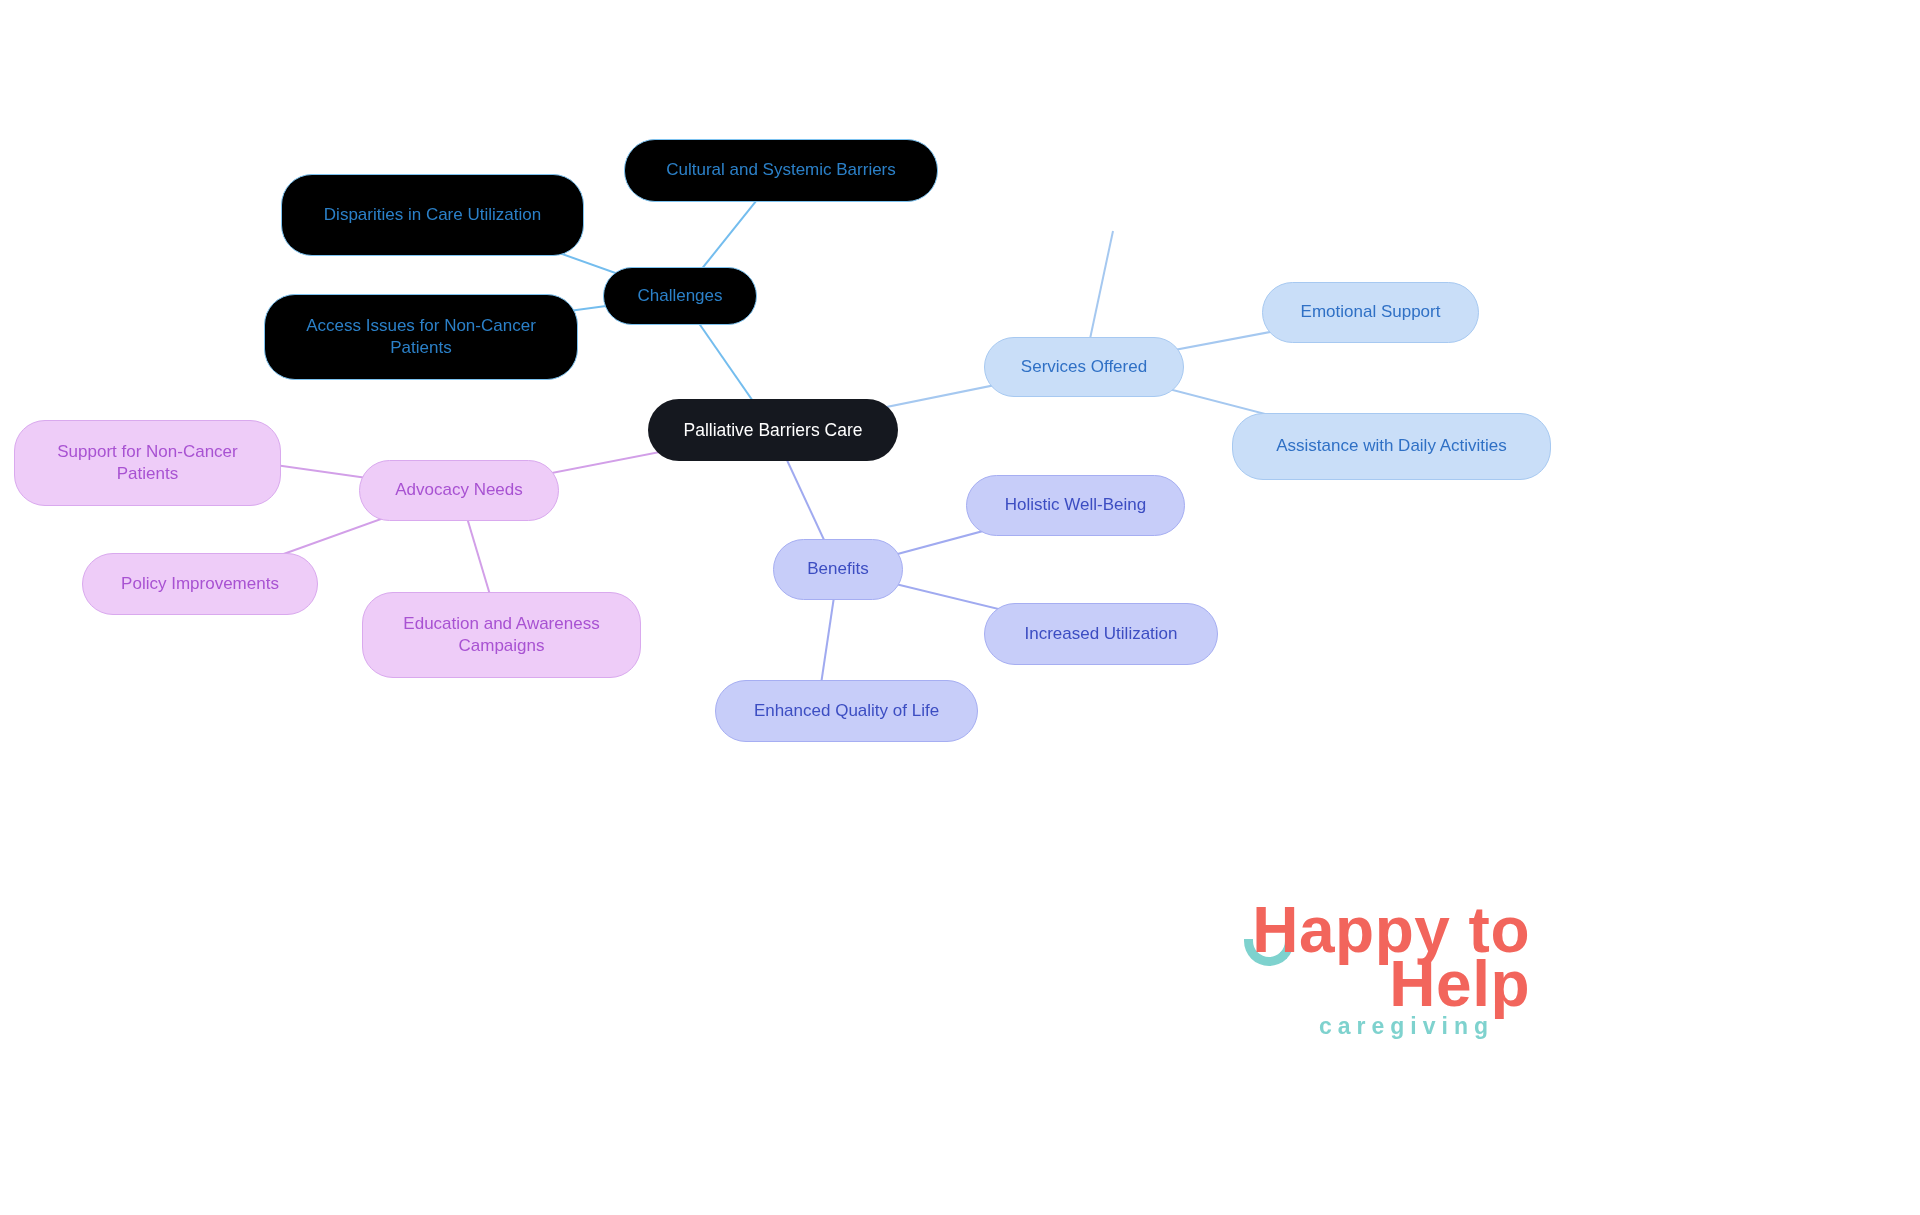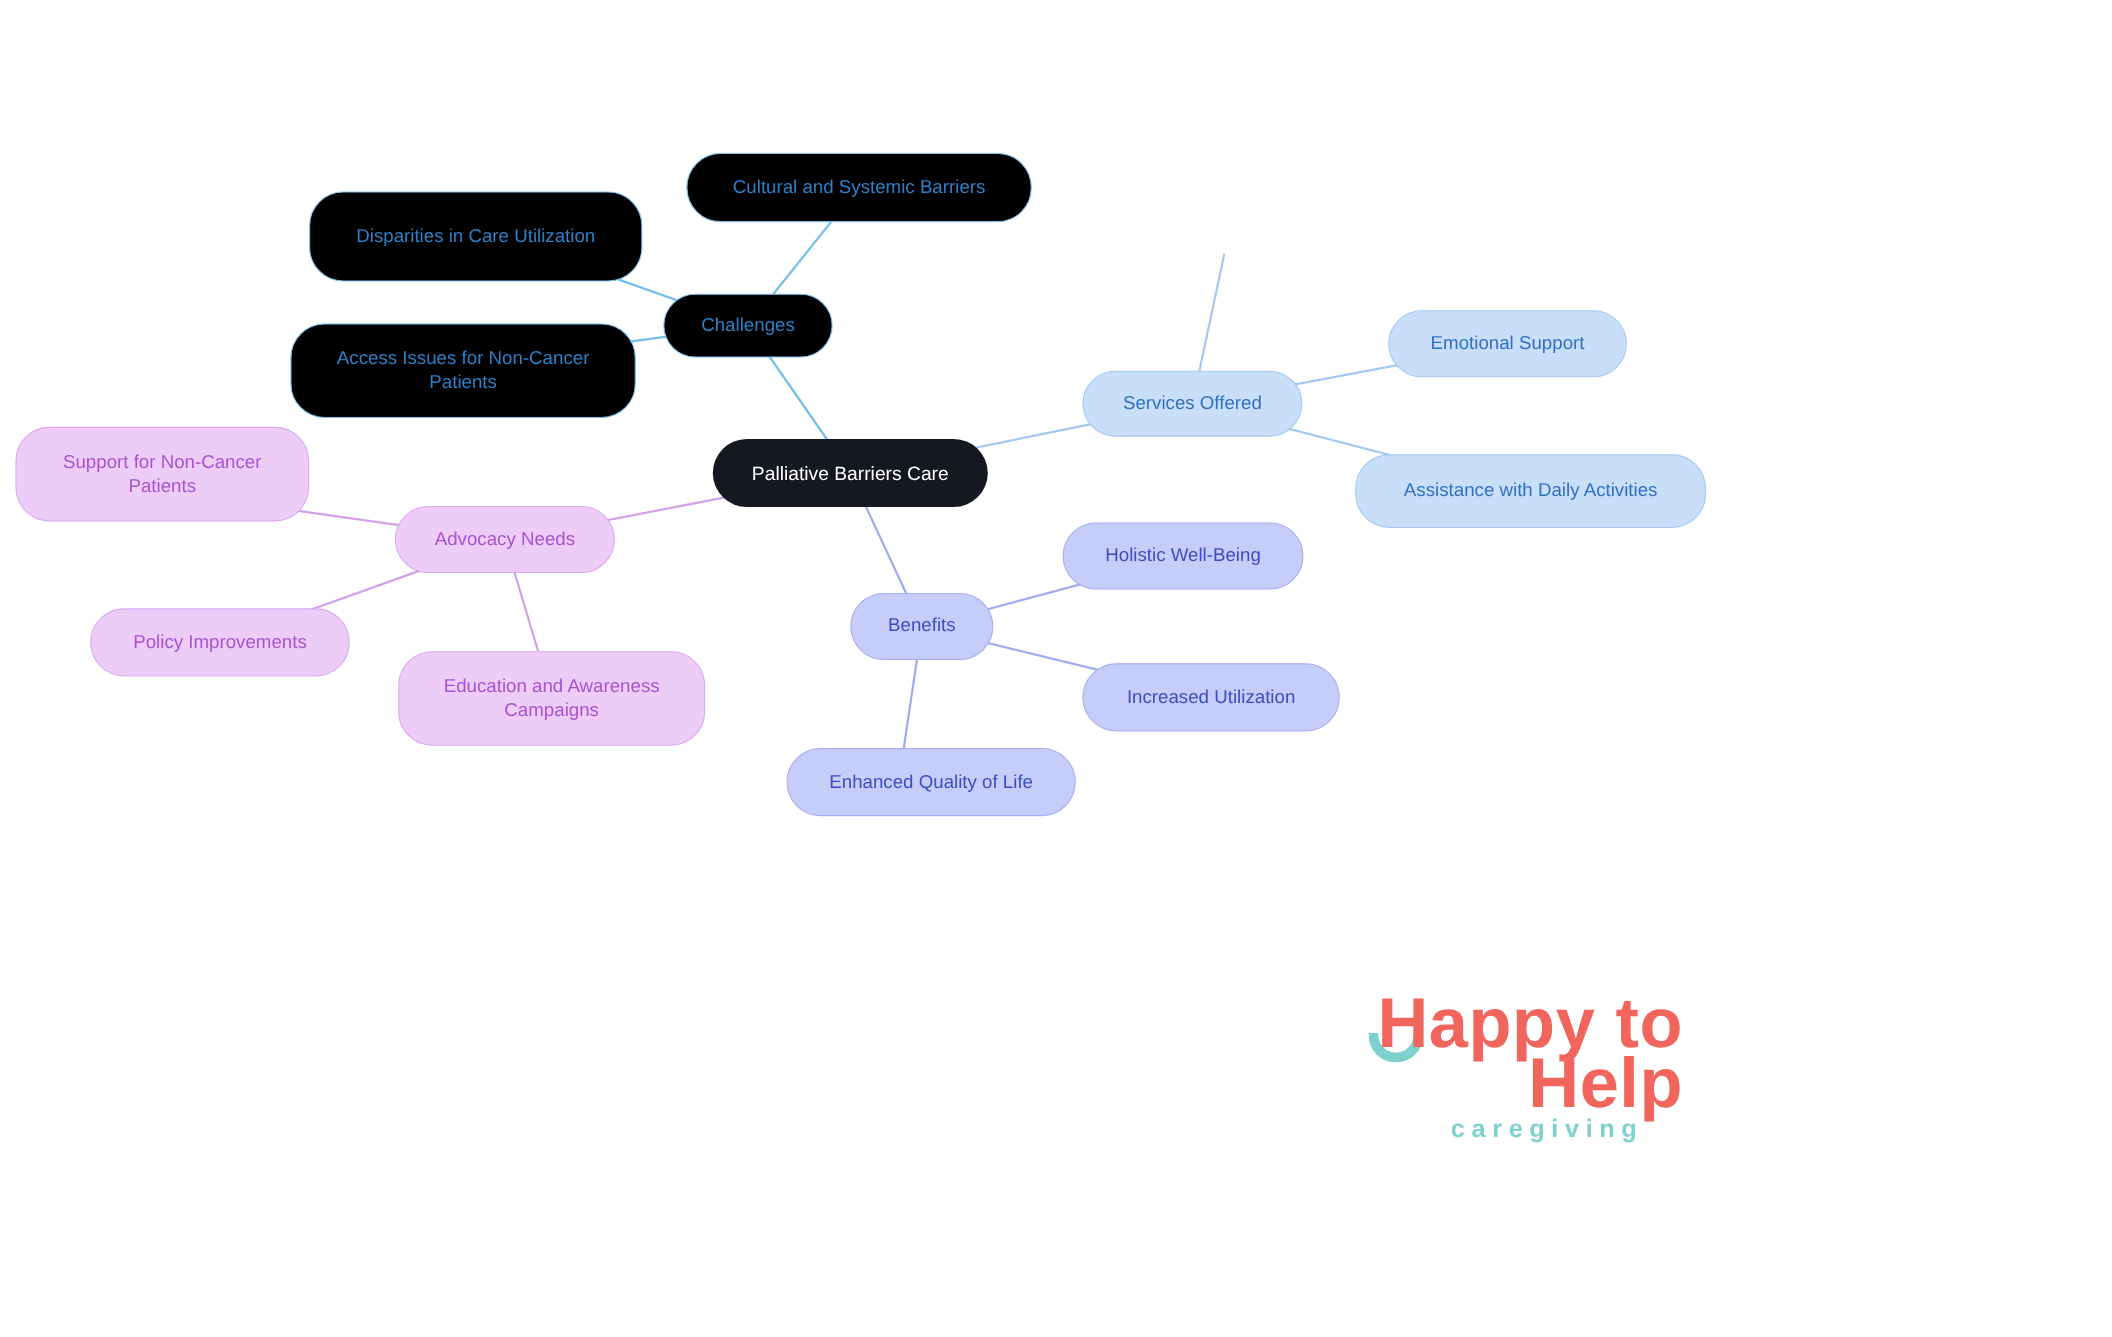--- a/index.html
+++ b/index.html
@@ -118,21 +118,21 @@
   <div class="node sv" style="left:984px; top:337px; width:200px; height:60px;">Services Offered</div>
   <div class="node sv" style="left:1262px; top:282px; width:217px; height:61px;">Emotional Support</div>
   <div class="node sv" style="left:1232px; top:413px; width:319px; height:67px;">Assistance with Daily Activities</div>
 
   <div class="node bn" style="left:773px; top:539px; width:130px; height:61px;">Benefits</div>
   <div class="node bn" style="left:984px; top:603px; width:234px; height:62px;">Increased Utilization</div>
   <div class="node bn" style="left:966px; top:475px; width:219px; height:61px;">Holistic Well-Being</div>
   <div class="node bn" style="left:715px; top:680px; width:263px; height:62px;">Enhanced Quality of Life</div>
 
   <div class="node ad" style="left:359px; top:460px; width:200px; height:61px;">Advocacy Needs</div>
-  <div class="node ad" style="left:14px; top:388px; width:267px; height:86px;">Support for Non-Cancer Patients</div>
+  <div class="node ad" style="left:14px; top:420px; width:267px; height:86px;">Support for Non-Cancer Patients</div>
   <div class="node ad" style="left:82px; top:553px; width:236px; height:62px;">Policy Improvements</div>
   <div class="node ad" style="left:362px; top:592px; width:279px; height:86px;">Education and Awareness Campaigns</div>
 
   <div class="logo">
     <div class="logo-smile"></div>
     <div class="logo-title">Happy to Help</div>
     <div class="logo-subtitle">caregiving</div>
   </div>
 
 </div>

